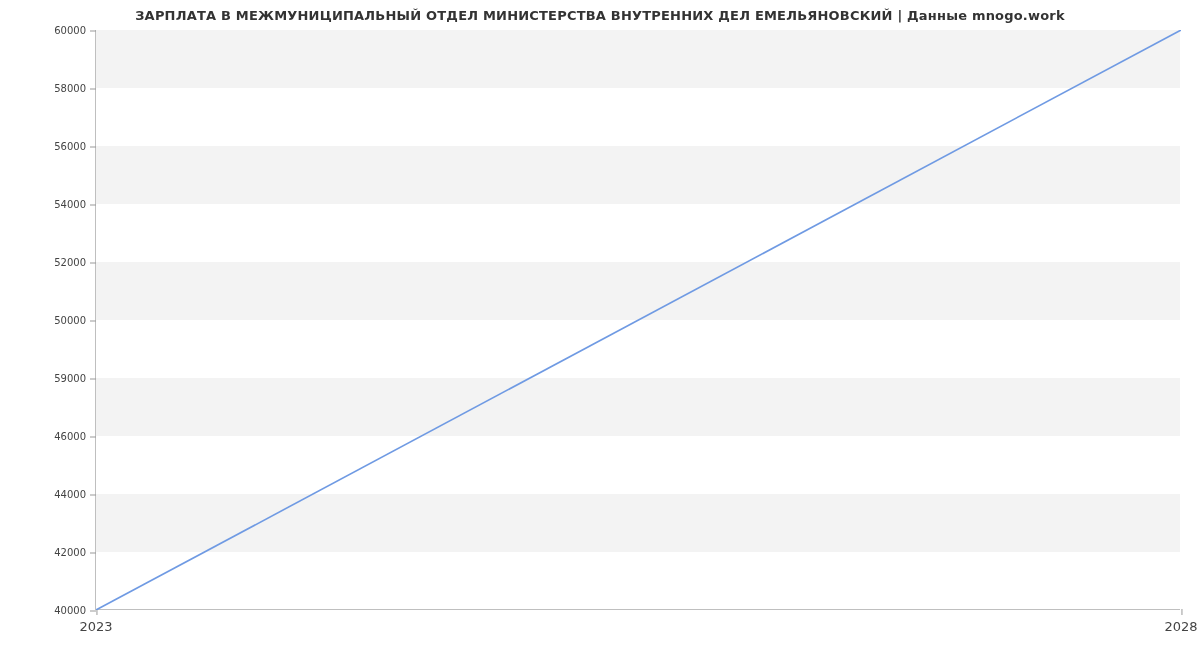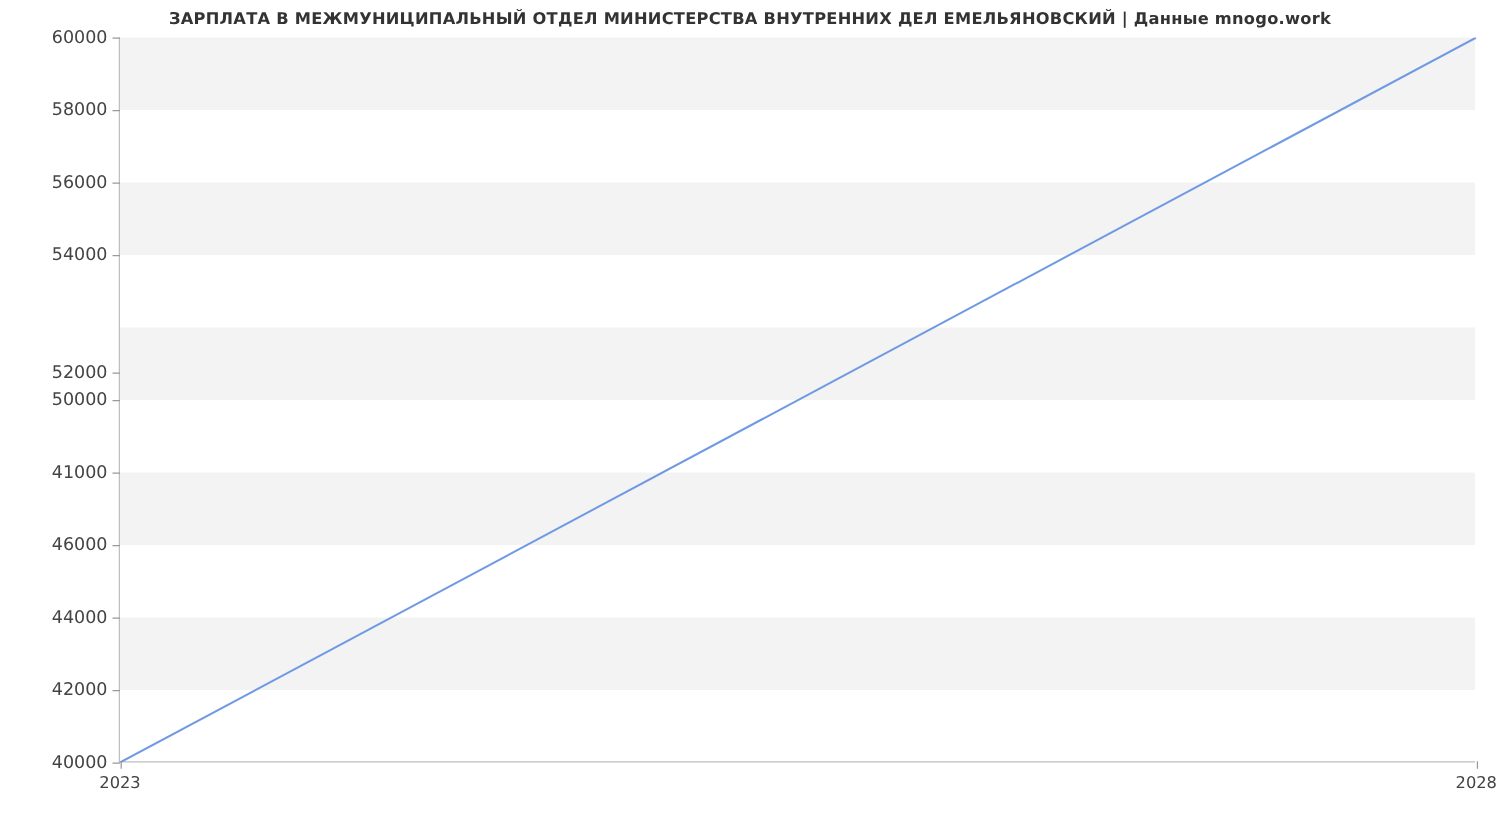--- a/index.html
+++ b/index.html
@@ -35,21 +35,21 @@
   .band {
     position: absolute;
     left: 0; right: 0;
     background: #f3f3f3;
   }
   .ytick {
     position: absolute;
     right: 100%;
     transform: translateY(-50%);
     padding-right: 10px;
-    font-size: 14px;
+    font-size: 10px;
     color: #444;
     white-space: nowrap;
   }
   .ytick::after {
     content: "";
     position: absolute;
     right: 0;
     top: 50%;
     width: 6px;
     border-top: 1px solid #9a9a9a;
@@ -84,23 +84,23 @@
   <div class="plot-area" id="plot" style="left: 95px; top: 30px; width: 1085px; height: 580px;">
       <div class="band" style="top: 464px; height: 58px;"></div>
       <div class="band" style="top: 348px; height: 58px;"></div>
       <div class="band" style="top: 232px; height: 58px;"></div>
       <div class="band" style="top: 116px; height: 58px;"></div>
       <div class="band" style="top: 0px; height: 58px;"></div>
       <div class="ytick" style="top: 580px;">40000</div>
       <div class="ytick" style="top: 522px;">42000</div>
       <div class="ytick" style="top: 464px;">44000</div>
       <div class="ytick" style="top: 406px;">46000</div>
-      <div class="ytick" style="top: 348px;">41000</div>
+      <div class="ytick" style="top: 348px;">59000</div>
       <div class="ytick" style="top: 290px; margin-left: 13px;">50000</div>
-      <div class="ytick" style="top: 232px; margin-top: 36px;">52000</div>
+      <div class="ytick" style="top: 232px;">52000</div>
       <div class="ytick" style="top: 174px;">54000</div>
       <div class="ytick" style="top: 116px; margin-left: 13px;">56000</div>
       <div class="ytick" style="top: 58px;">58000</div>
       <div class="ytick" style="top: 0px;">60000</div>
       <div class="xtick" style="left: 0px;">2023</div>
       <div class="xtick" style="left: 1085px;">2028</div>
       <svg class="line" width="1085" height="580">
         <polyline points="0,580 1085,0" fill="none" stroke="#6f9ae3" stroke-width="1.6"></polyline>
       </svg>
     </div>

